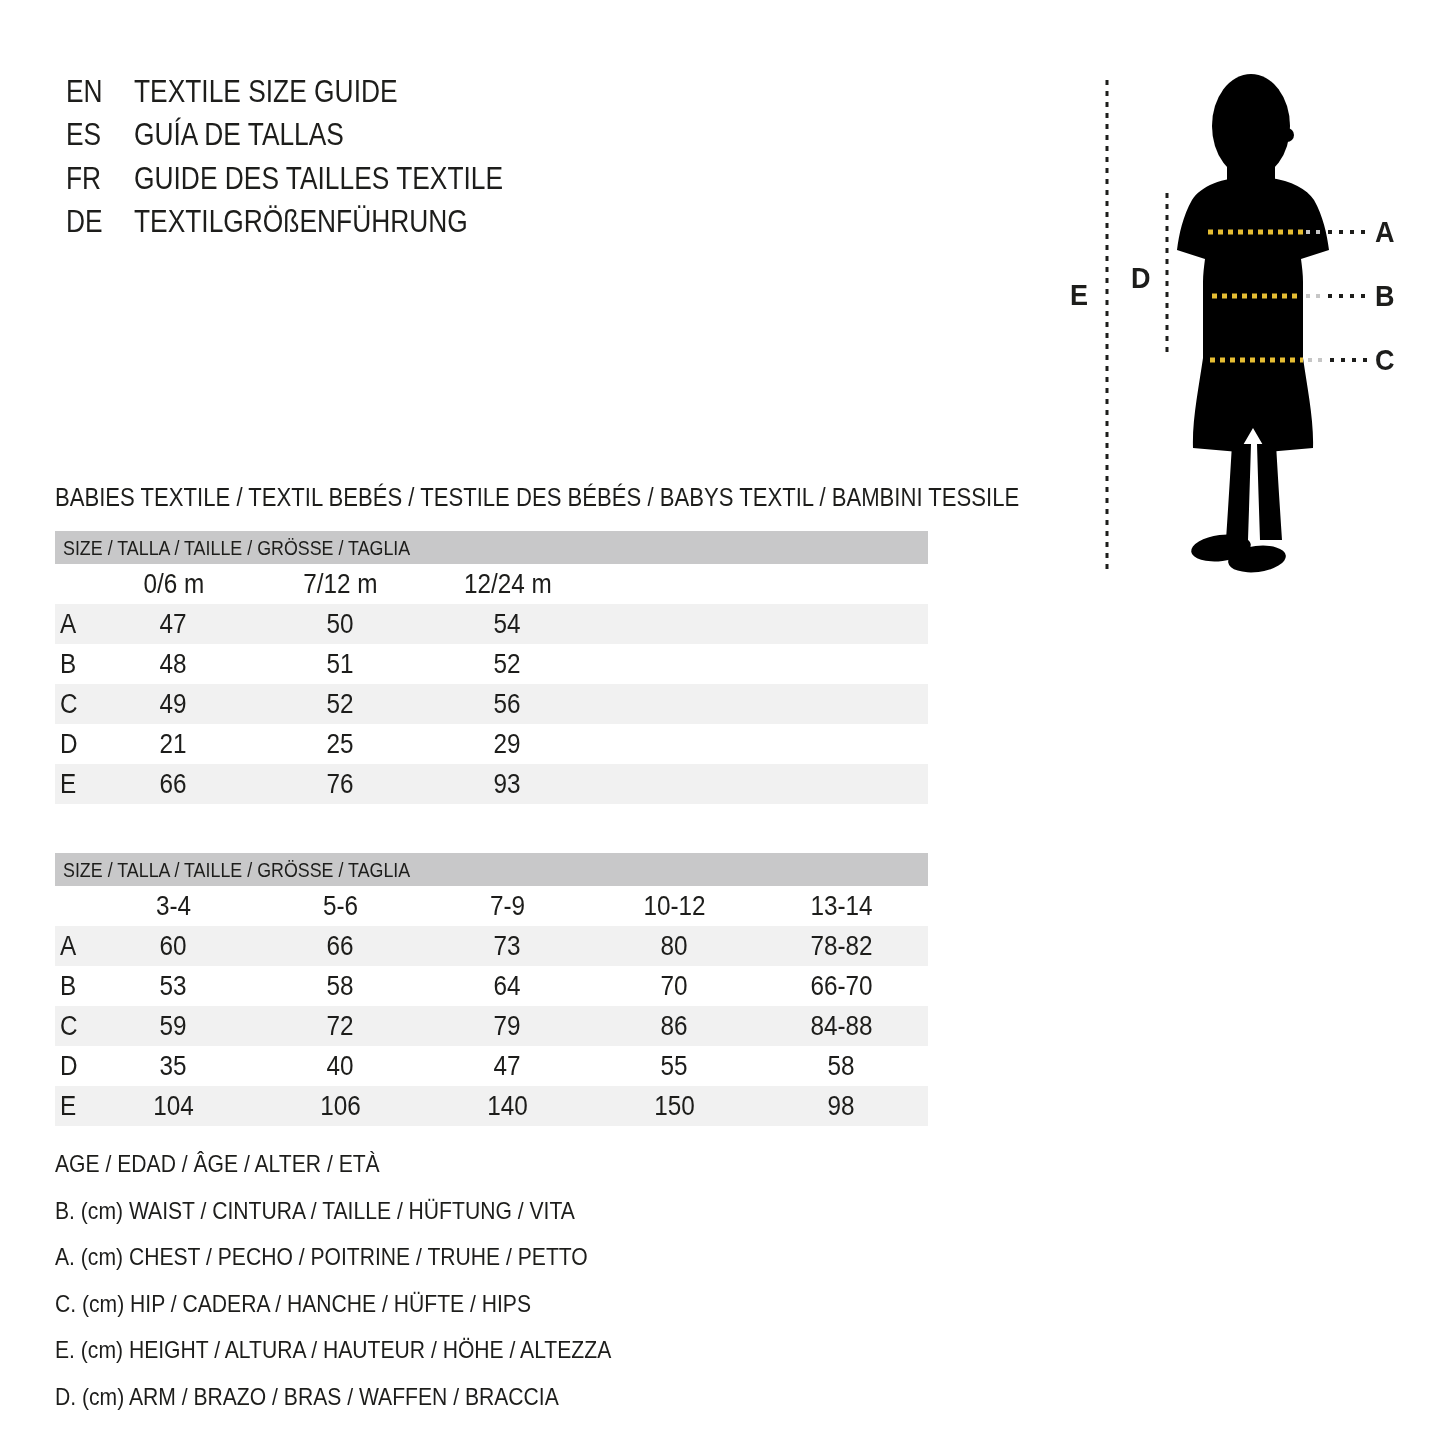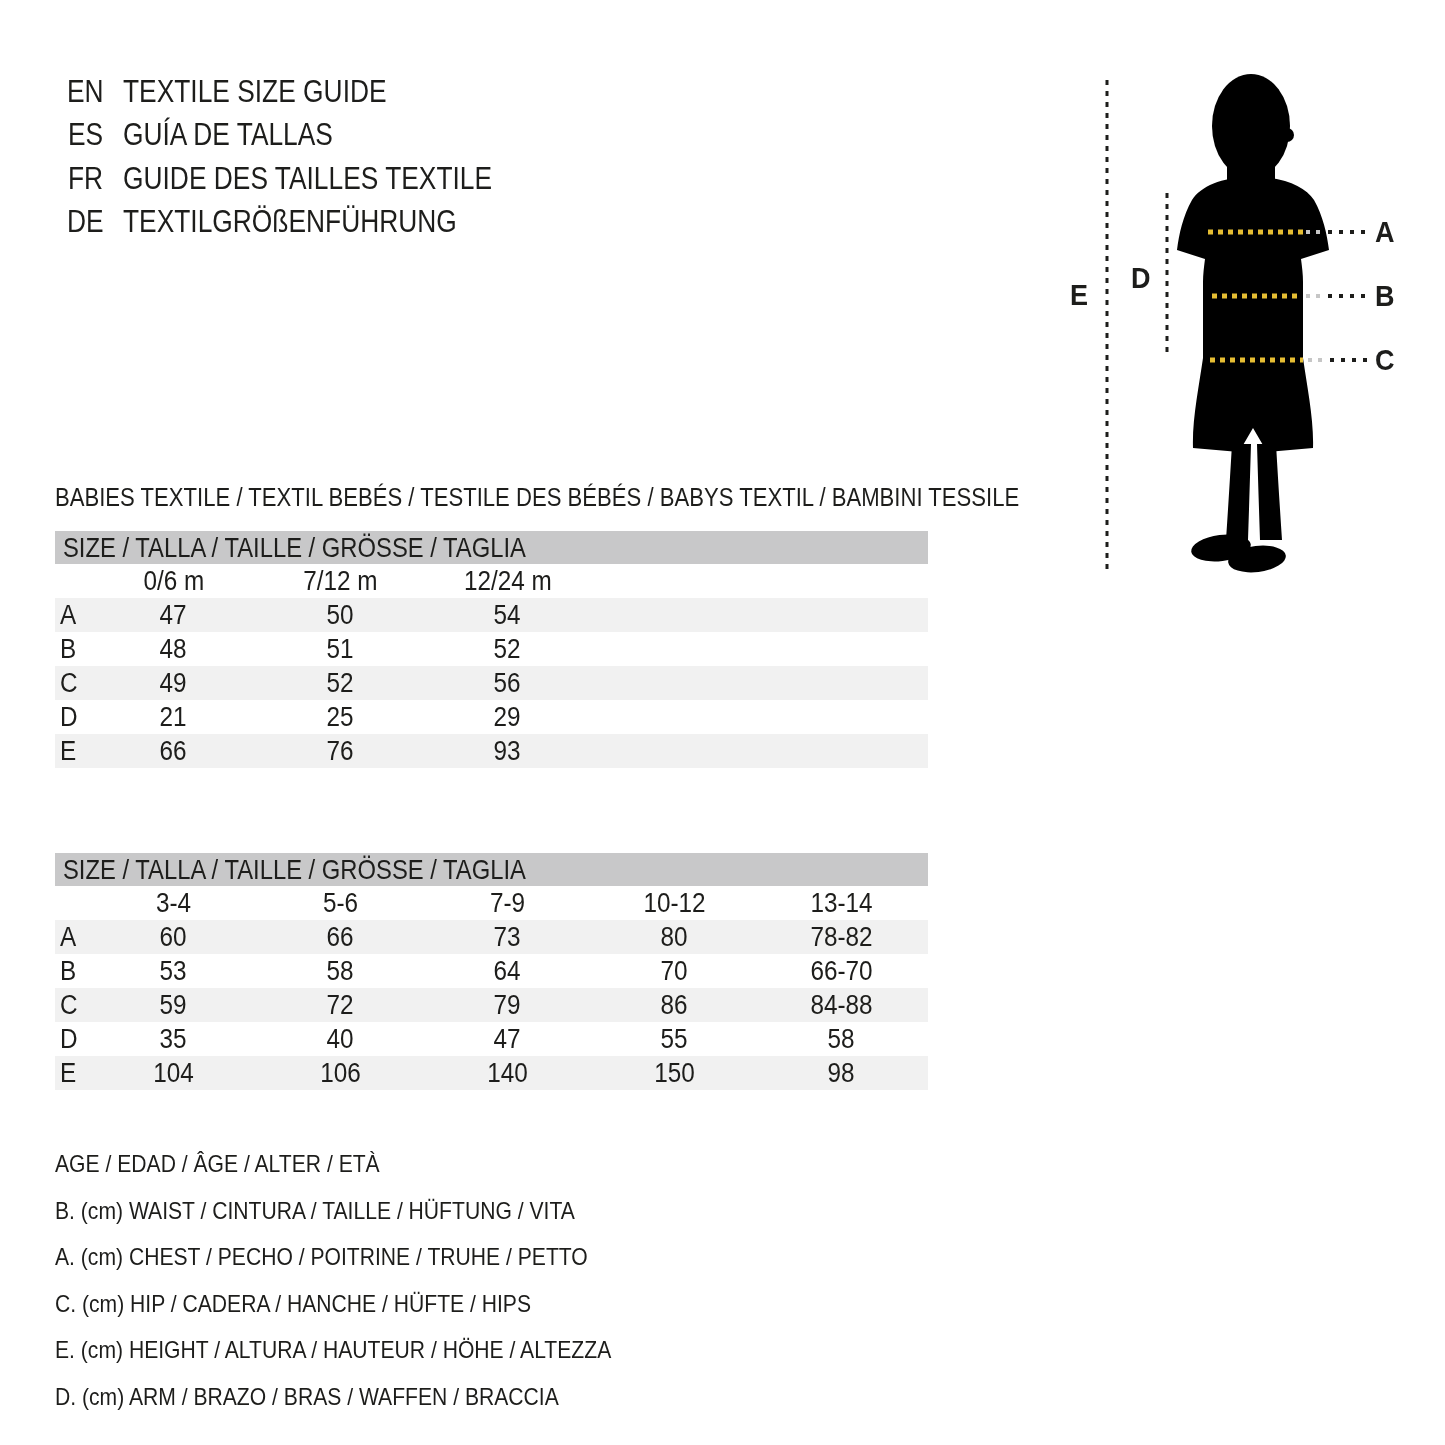--- a/index.html
+++ b/index.html
@@ -3,31 +3,31 @@
 <meta charset="utf-8">
 <style>
   html,body{margin:0;padding:0;background:#fff;}
   .page{position:relative;width:1445px;height:1445px;background:#fff;overflow:hidden;
         font-family:"Liberation Sans",sans-serif;color:#1d1d1b;}
   
   .cl{display:inline-block;transform:scaleX(.85);transform-origin:0 50%;white-space:nowrap;}
   .cx{display:inline-block;transform:scaleX(.9);white-space:nowrap;}
 
   
-  .langs{position:absolute;left:55px;top:70px;text-align:center;}
+  .langs{position:absolute;left:66px;top:70px;}
   .lang-row{display:flex;align-items:center;height:43.5px;font-size:31px;}
   .lang-code{width:68px;flex:0 0 68px;}
 
   
   .sec-title{position:absolute;left:55px;height:32px;line-height:32px;font-size:26px;white-space:nowrap;}
 
   
   .stable{position:absolute;left:55px;width:873px;}
-  .band{height:33px;line-height:33px;background:#c8c8c9;font-size:28px;padding-left:8px;box-sizing:border-box;}
-  .trow{display:flex;align-items:center;height:34px;font-size:27px;}
+  .band{height:33px;line-height:33px;background:#c8c8c9;font-size:21px;padding-left:8px;box-sizing:border-box;}
+  .trow{display:flex;align-items:center;height:40px;font-size:27px;}
   .trow.stripe{background:#f1f1f1;}
   .tl{width:35px;flex:0 0 35px;padding-left:4px;box-sizing:border-box;}
   .tc{width:167px;flex:0 0 167px;text-align:center;}
 
   
   .legend{position:absolute;left:55px;top:1141px;font-size:24px;}
   .legend-line{height:46.5px;line-height:46.5px;white-space:nowrap;}
 
   
   .mlabel{position:absolute;width:34px;height:34px;line-height:34px;text-align:center;

